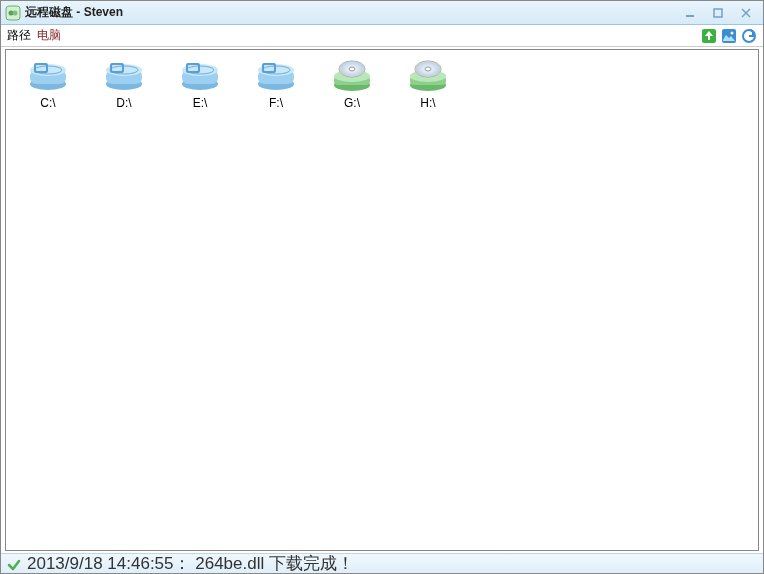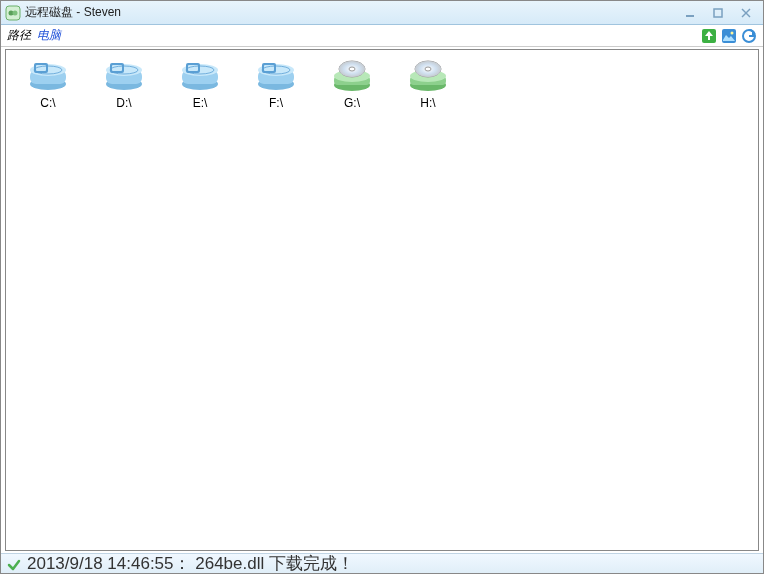--- a/index.html
+++ b/index.html
@@ -19,21 +19,21 @@
       align-items: center;
       padding: 0 4px;
       border-bottom: 1px solid #a0c4de;
     }
     .titlebar .app-icon {
       width: 16px;
       height: 16px;
       margin-right: 4px;
     }
     .titlebar .title {
-      font-weight: normal;
+      font-weight: bold;
       color: #222;
       flex: 1;
     }
     .win-controls {
       display: flex;
       gap: 2px;
     }
     .win-btn {
       width: 26px;
       height: 16px;
@@ -44,29 +44,28 @@
       cursor: pointer;
       font-size: 11px;
     }
     .toolbar {
       height: 22px;
       background: #fff;
       display: flex;
       align-items: center;
       padding: 0 6px;
       border-bottom: 1px solid #ccc;
-      font-style: italic;
     }
     .toolbar .path-label {
       margin-right: 6px;
       color: #000;
     }
     .toolbar .path-value {
       flex: 1;
-      color: #1d4ed8;
+      color: #7f1d1d;
     }
     .toolbar-actions {
       display: flex;
       gap: 4px;
       align-items: center;
     }
     .tb-icon {
       width: 16px;
       height: 16px;
       cursor: pointer;

